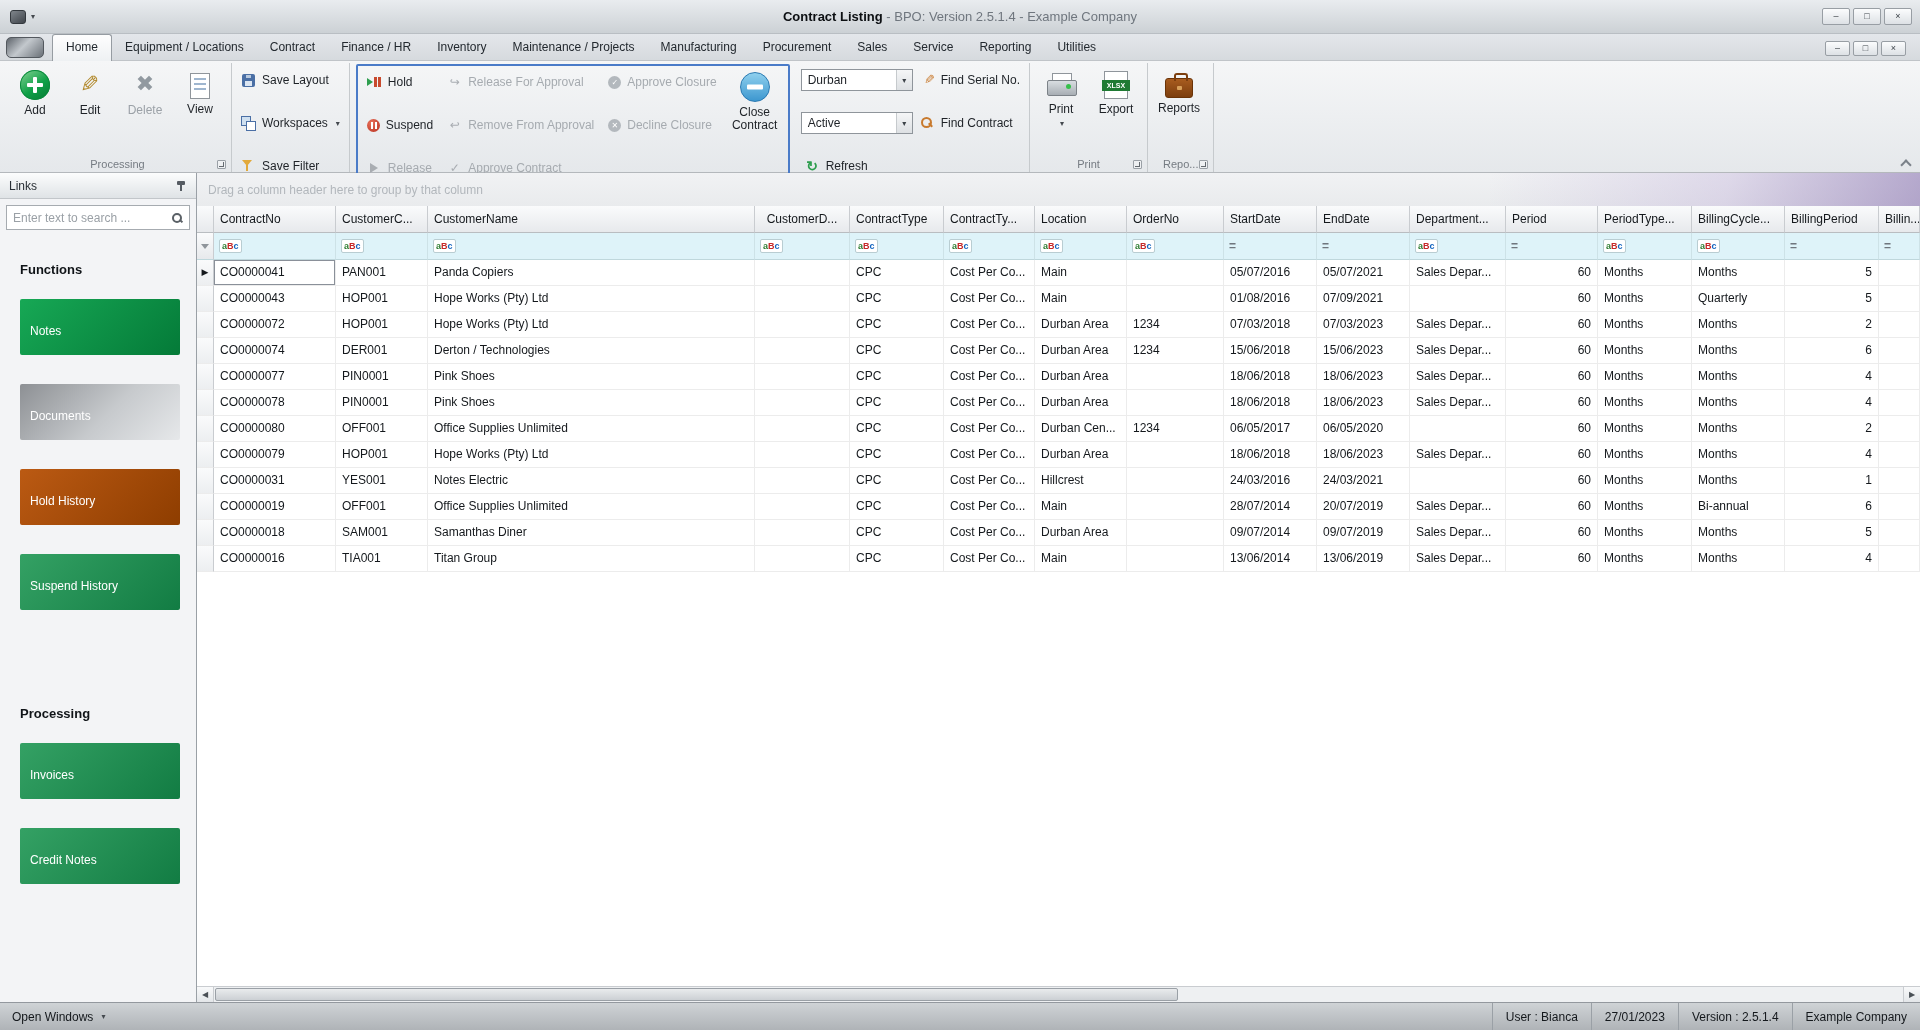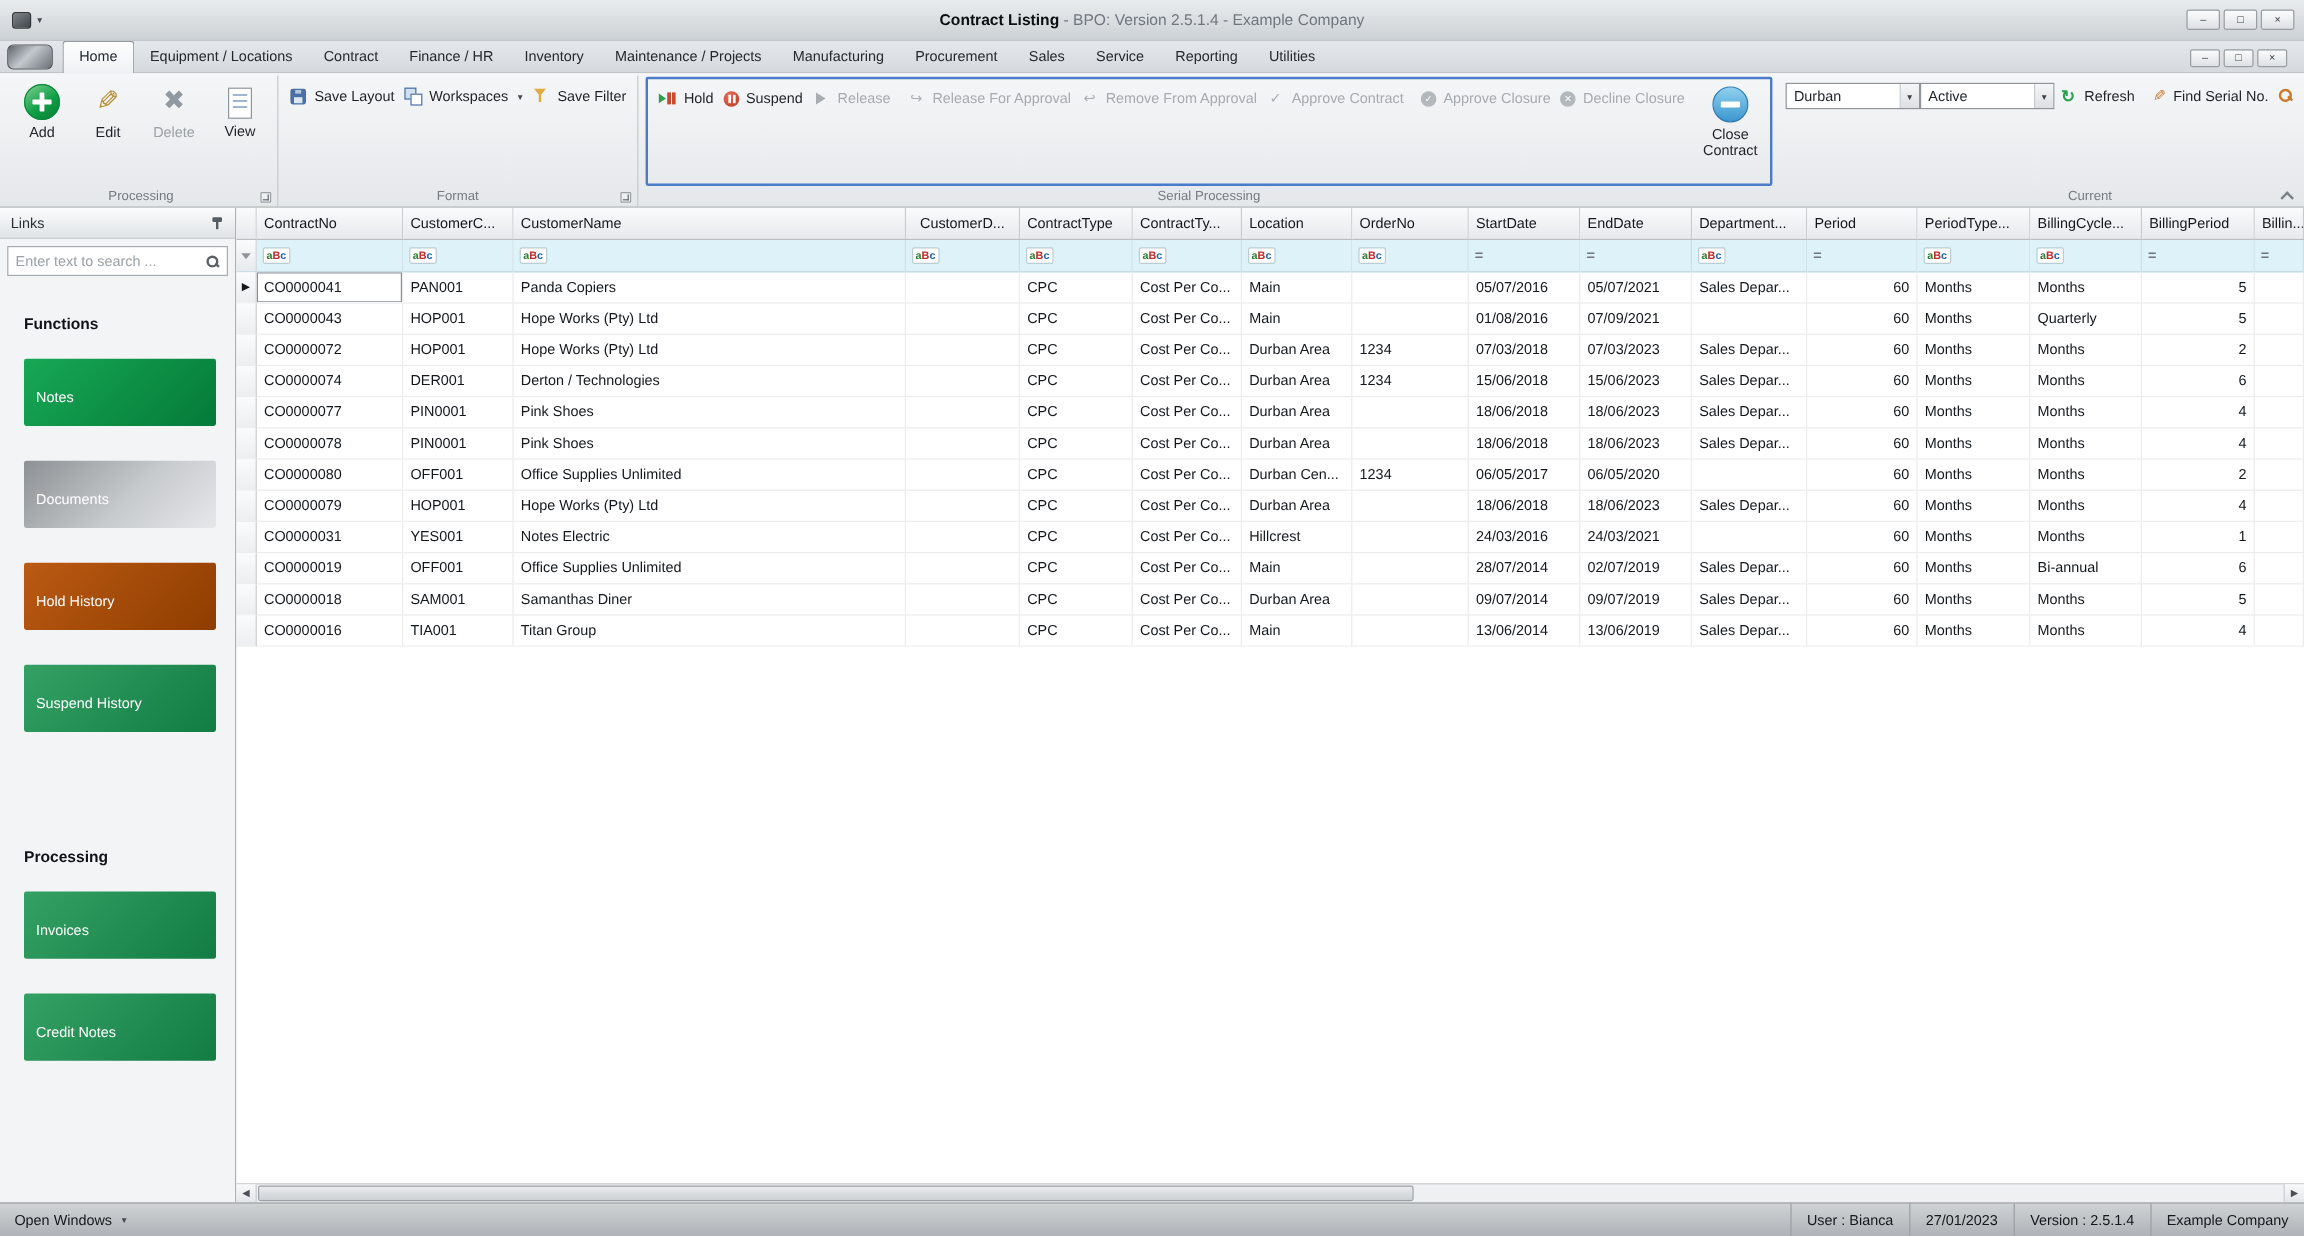--- a/index.html
+++ b/index.html
@@ -29,21 +29,21 @@
 
   
   .ribbon{height:112px;background:linear-gradient(#f5f6f7,#e5e8eb);border-bottom:1px solid #b4b8bc;display:flex;position:relative;padding:2px 2px 0 4px;flex:none}
   .rgroup{display:flex;flex-direction:column;border-right:1px solid #c6cacd;padding:1px 5px 0}
   .rcontent{flex:1;display:flex;align-items:stretch;gap:3px}
   .rlabel{height:17px;color:#757b82;font-size:11px;display:flex;align-items:center;justify-content:center;position:relative;padding:0 10px}
   .launcher{position:absolute;right:0;bottom:3px;width:9px;height:9px;border:1px solid #9aa0a6;border-radius:1px;background:#eef0f2}
   .launcher::before{content:"";position:absolute;right:1px;bottom:1px;width:4px;height:4px;border-right:1px solid #646a70;border-bottom:1px solid #646a70}
   .bigbtn{display:flex;flex-direction:column;align-items:center;gap:4px;width:52px;padding-top:6px;background:none;border:none;font:inherit;color:#1e2227;cursor:pointer;text-align:center;line-height:13px}
   .bigbtn.disabled{color:#9ba1a7}
-  .vstack{display:flex;justify-content:flex-start;padding-top:5px;gap:0}
+  .vstack{display:flex;flex-direction:column;justify-content:flex-start;padding-top:5px;gap:21px}
   .smallbtn{display:flex;align-items:center;gap:6px;background:none;border:none;font:inherit;color:#1e2227;height:22px;padding:0 4px;white-space:nowrap;cursor:pointer;text-align:left}
   .smallbtn.disabled{color:#a6abb0}
   .sp-box{border:2px solid #4a7bc8;border-radius:2px;margin:0 1px;padding:0 5px;display:flex;gap:6px}
   .dd-arrow{font-size:8px;color:#44494f;margin-left:2px}
   .combo{width:112px;height:22px;border:1px solid #8f959b;background:#fff;display:flex;align-items:center;cursor:pointer}
   .combo-text{flex:1;padding:0 6px;overflow:hidden;white-space:nowrap}
   .combo-btn{width:16px;height:100%;border-left:1px solid #c6cacd;background:linear-gradient(#f5f6f7,#dde0e3);font-size:8px;display:flex;align-items:center;justify-content:center;color:#3c4248}
   .ribbon-collapse{position:absolute;right:10px;bottom:5px;width:9px;height:9px;cursor:pointer}
   .ribbon-collapse::before{content:"";position:absolute;left:1px;top:3px;width:6px;height:6px;border-left:2px solid #7b828a;border-top:2px solid #7b828a;transform:rotate(45deg)}
 
@@ -372,20 +372,23 @@
           <button class="navbtn c-gray">Documents</button>
           <button class="navbtn c-rust">Hold History</button>
           <button class="navbtn c-green2">Suspend History</button>
           <div class="side-heading second">Processing</div>
           <button class="navbtn c-green2">Invoices</button>
           <button class="navbtn c-green2">Credit Notes</button>
         </div>
     </div>
 
     <div class="gridwrap">
+      <div class="groupbar">
+        <span>Drag a column header here to group by that column</span>
+      </div>
       <div class="gheader">
           <div class="hcell hind"></div>
           <div class="hcell" style="width: 122px;">ContractNo</div>
           <div class="hcell" style="width: 92px;">CustomerC...</div>
           <div class="hcell" style="width: 327px;">CustomerName</div>
           <div class="hcell" style="width: 95px; text-align: center;">CustomerD...</div>
           <div class="hcell" style="width: 94px;">ContractType</div>
           <div class="hcell" style="width: 91px;">ContractTy...</div>
           <div class="hcell" style="width: 92px;">Location</div>
           <div class="hcell" style="width: 97px;">OrderNo</div>
@@ -671,21 +674,21 @@
             <div class="gcell rind"></div>
             <div class="gcell" style="width: 122px;">CO0000019</div>
             <div class="gcell" style="width: 92px;">OFF001</div>
             <div class="gcell" style="width: 327px;">Office Supplies Unlimited</div>
             <div class="gcell" style="width: 95px;"></div>
             <div class="gcell" style="width: 94px;">CPC</div>
             <div class="gcell" style="width: 91px;">Cost Per Co...</div>
             <div class="gcell" style="width: 92px;">Main</div>
             <div class="gcell" style="width: 97px;"></div>
             <div class="gcell" style="width: 93px;">28/07/2014</div>
-            <div class="gcell" style="width: 93px;">02/07/2019</div>
+            <div class="gcell" style="width: 93px;">20/07/2019</div>
             <div class="gcell" style="width: 96px;">Sales Depar...</div>
             <div class="gcell right" style="width: 92px;">60</div>
             <div class="gcell" style="width: 94px;">Months</div>
             <div class="gcell" style="width: 93px;">Bi-annual</div>
             <div class="gcell right" style="width: 94px;">6</div>
             <div class="gcell" style="width: 41px;"></div>
           </div>
           <div class="grow">
             <div class="gcell rind"></div>
             <div class="gcell" style="width: 122px;">CO0000018</div>

